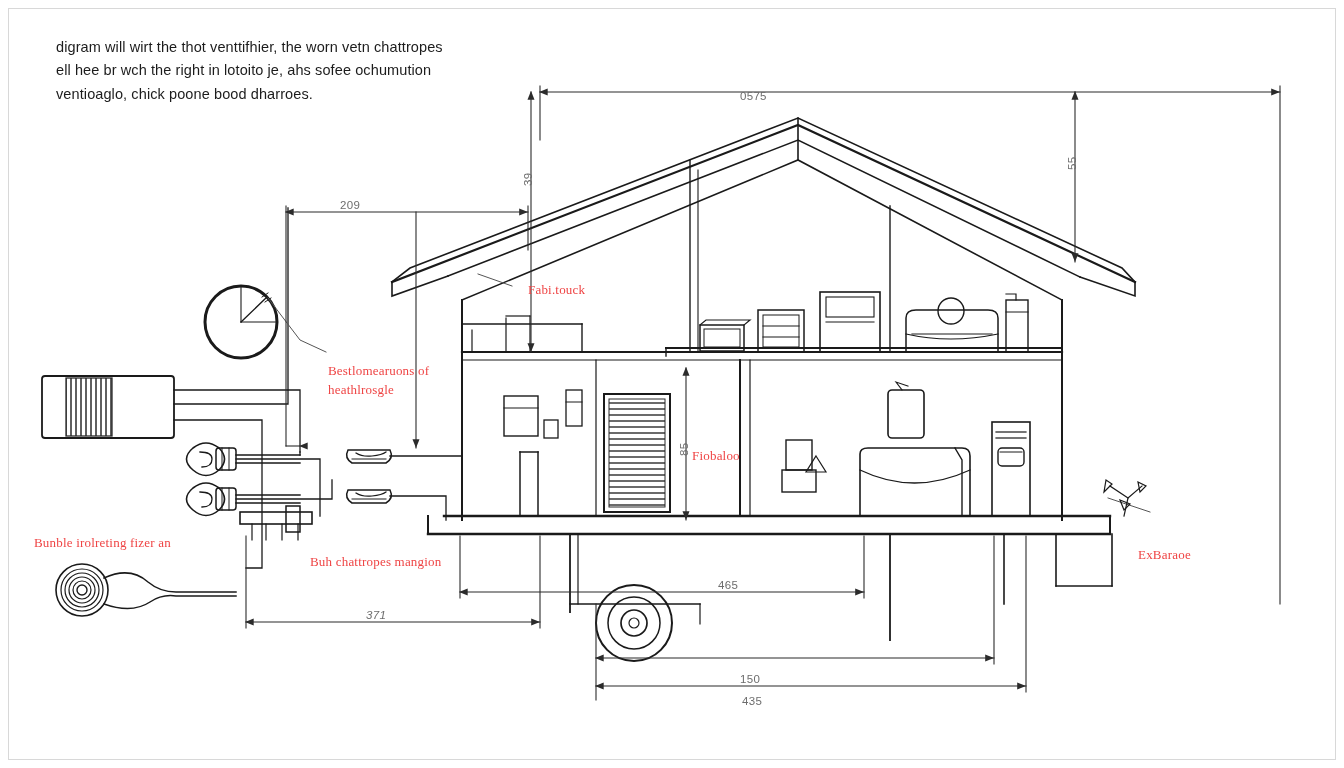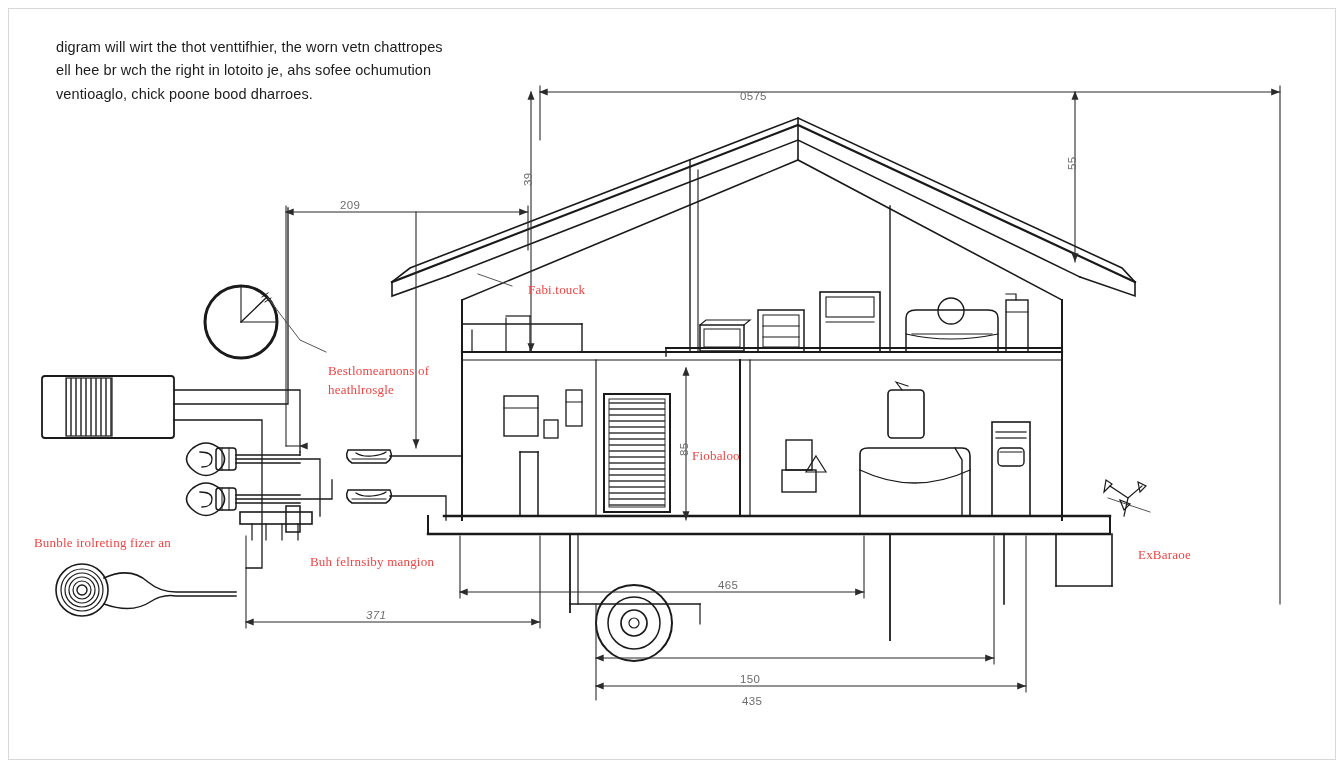--- a/index.html
+++ b/index.html
@@ -347,21 +347,21 @@
   </svg>
 
   <div class="note-block">
     <p>digram will wirt the thot venttifhier, the worn vetn chattropes</p>
     <p>ell hee br wch the right in lotoito je, ahs sofee ochumution</p>
     <p>ventioaglo, chick poone bood dharroes.</p>
   </div>
 
   <div class="lbl two-line" style="left:328px; top:362px;">Bestlomearuons of heathlrosgle</div>
   <div class="lbl" style="left:34px; top:496px;margin-top:39px;">Bunble irolreting fizer an</div>
-  <div class="lbl" style="left:310px; top:554px;">Buh felrnsiby mangion</div>
+  <div class="lbl" style="left:310px; top:554px;">Buh chattropes mangion</div>
   <div class="lbl" style="left:528px; top:282px;">Fabi.touck</div>
   <div class="lbl" style="left:692px; top:448px;">Fiobaloo</div>
   <div class="lbl" style="left:1138px; top:547px;">ExBaraoe</div>
 
   <div class="dim-txt" style="left:740px; top:78px;margin-top:12px;">0575</div>
   <div class="dim-txt" style="left:340px; top:199px;">209</div>
   <div class="dim-txt" style="left:366px; top:609px;font-style:italic;">371</div>
   <div class="dim-txt" style="left:718px; top:579px;">465</div>
   <div class="dim-txt" style="left:742px; top:647px;margin-top:48px;">435</div>
   <div class="dim-txt" style="left:740px; top:673px;">150</div>

